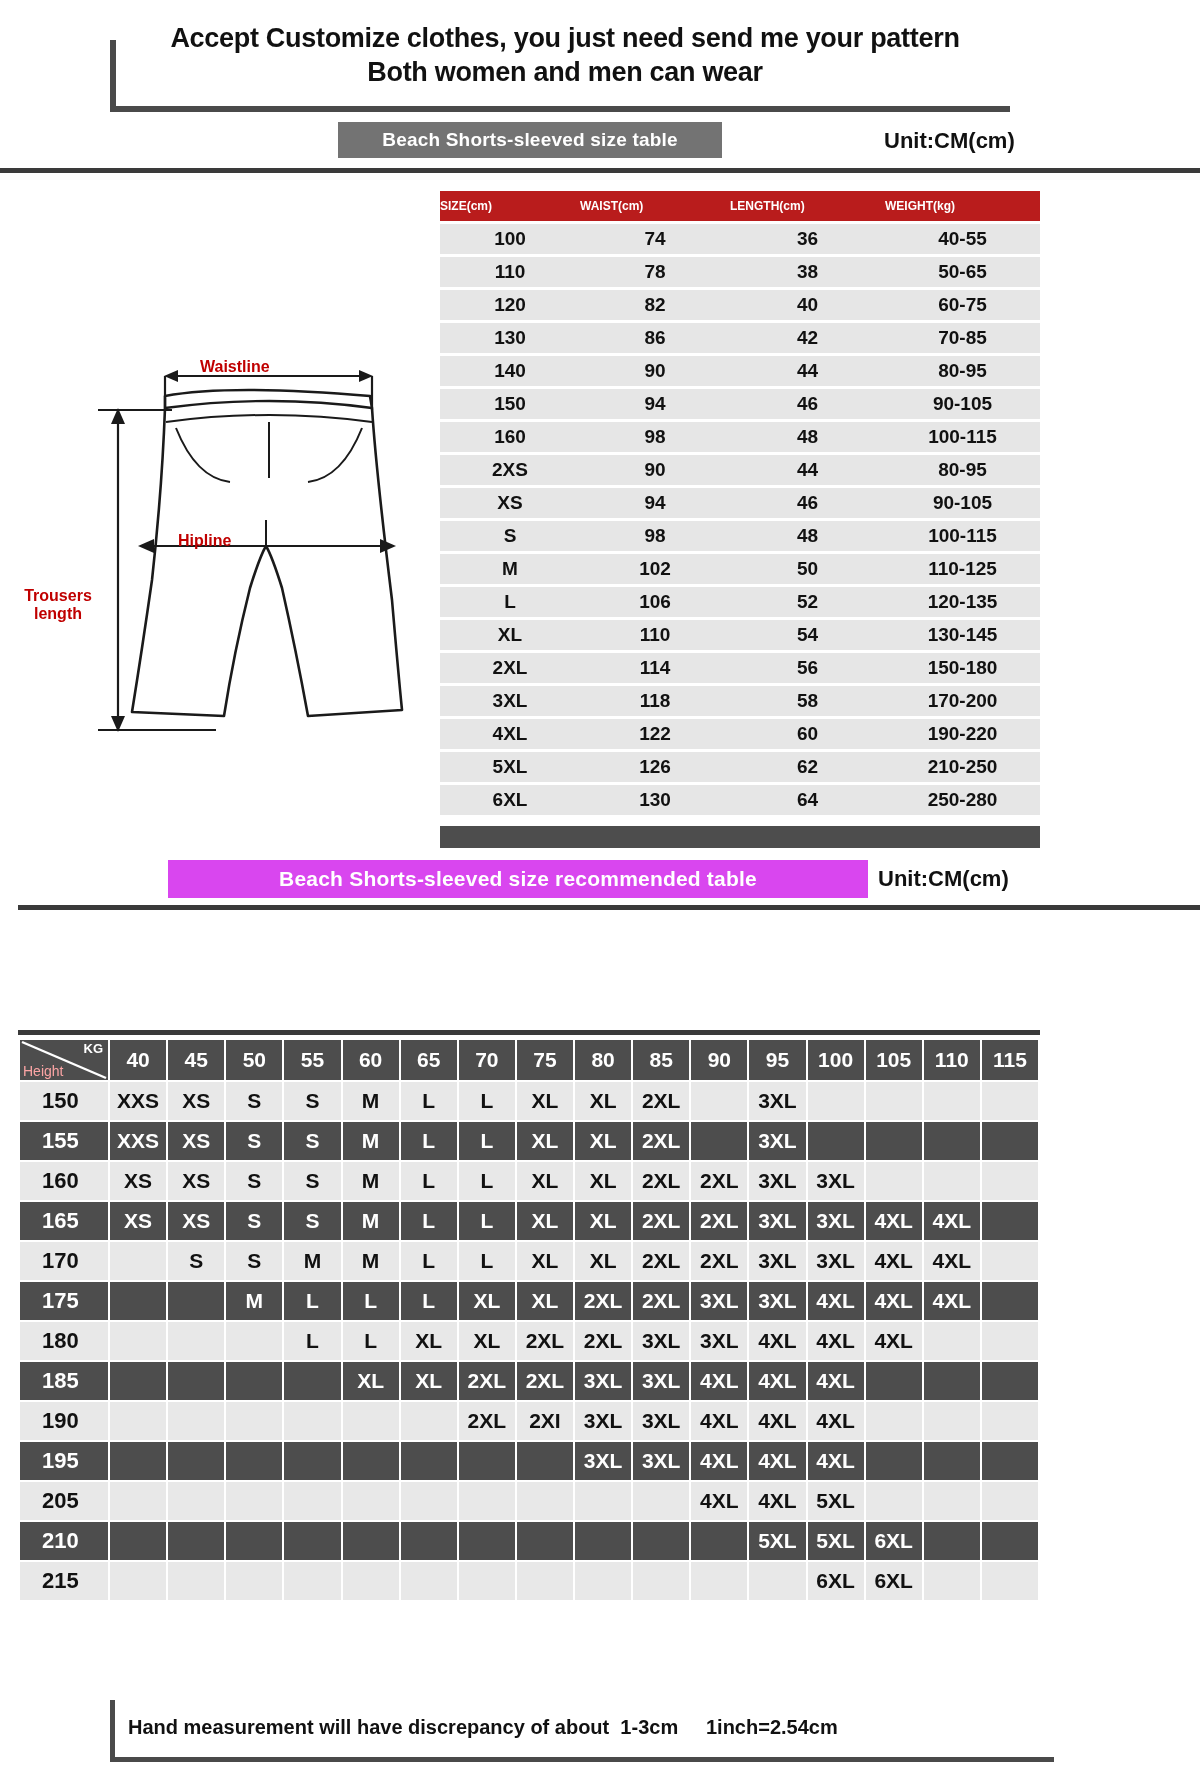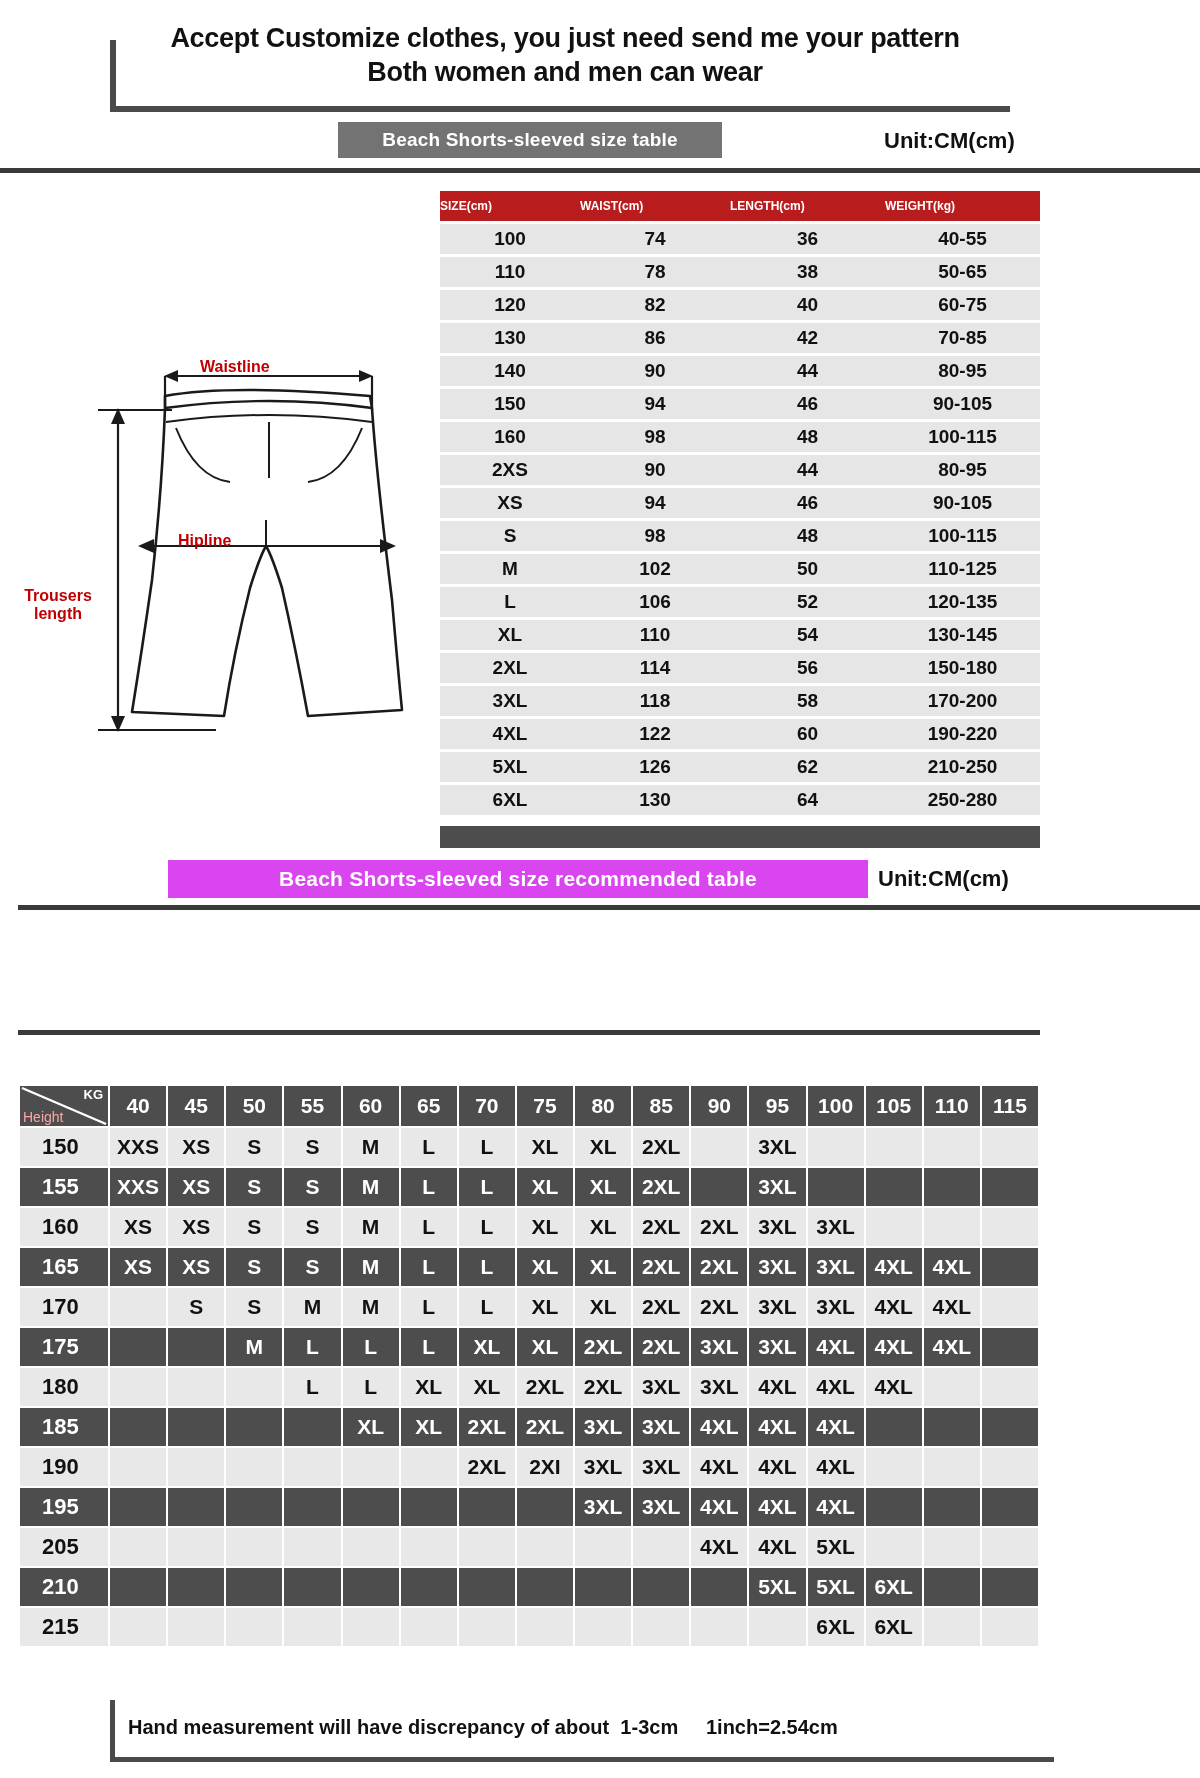--- a/index.html
+++ b/index.html
@@ -95,21 +95,20 @@
   #unit2{ left:878px; top:866px; }
 
   
   .t2-wrap{
     position:absolute; left:18px; top:1038px; width:1022px;
   }
   table.t2{
     border-collapse:separate; border-spacing:2px 2px;
     width:1022px;
     table-layout:fixed;
-    margin-top:46px;
   }
   table.t2 th.corner{
     width:88px; height:40px; padding:0;
     background:#4d4d4d; position:relative; overflow:hidden;
   }
   .corner .kg{
     position:absolute; right:5px; top:1px; color:#fff;
     font-size:13px; font-weight:bold;
   }
   .corner .ht{

